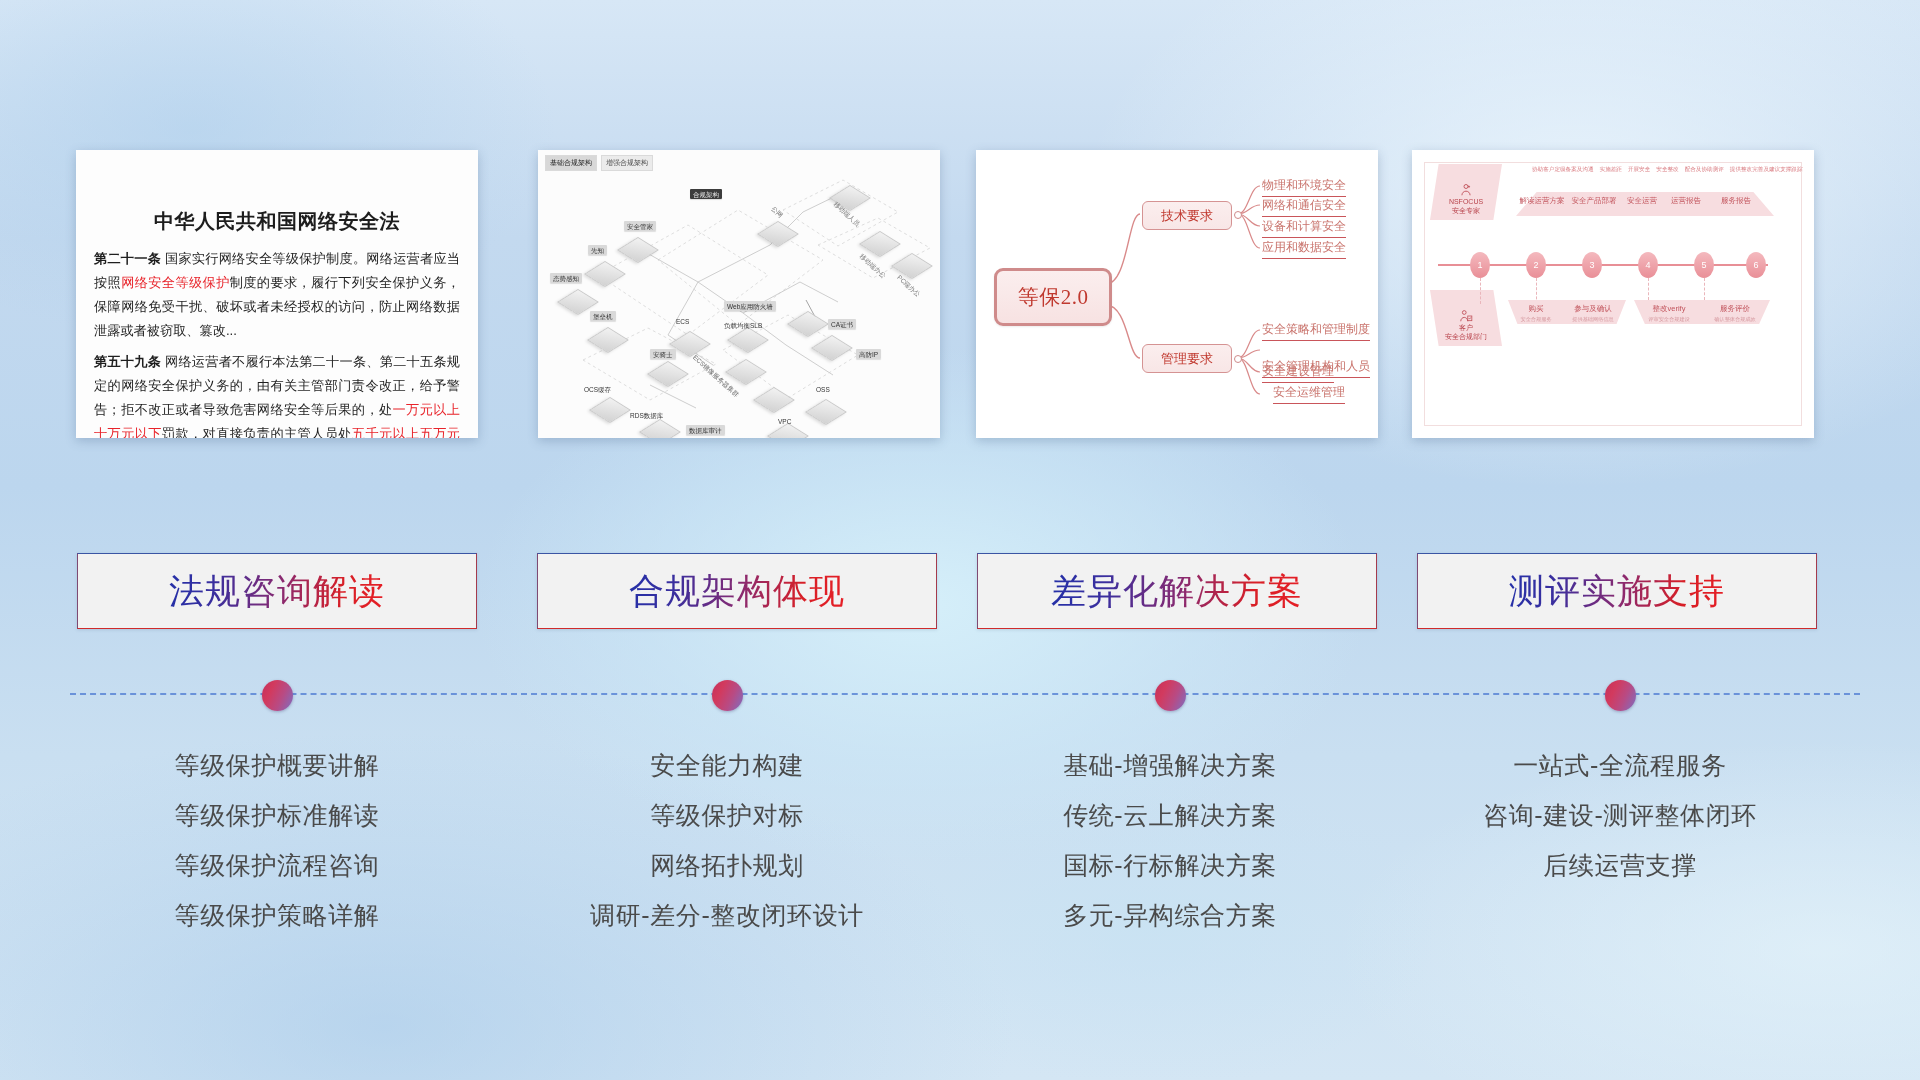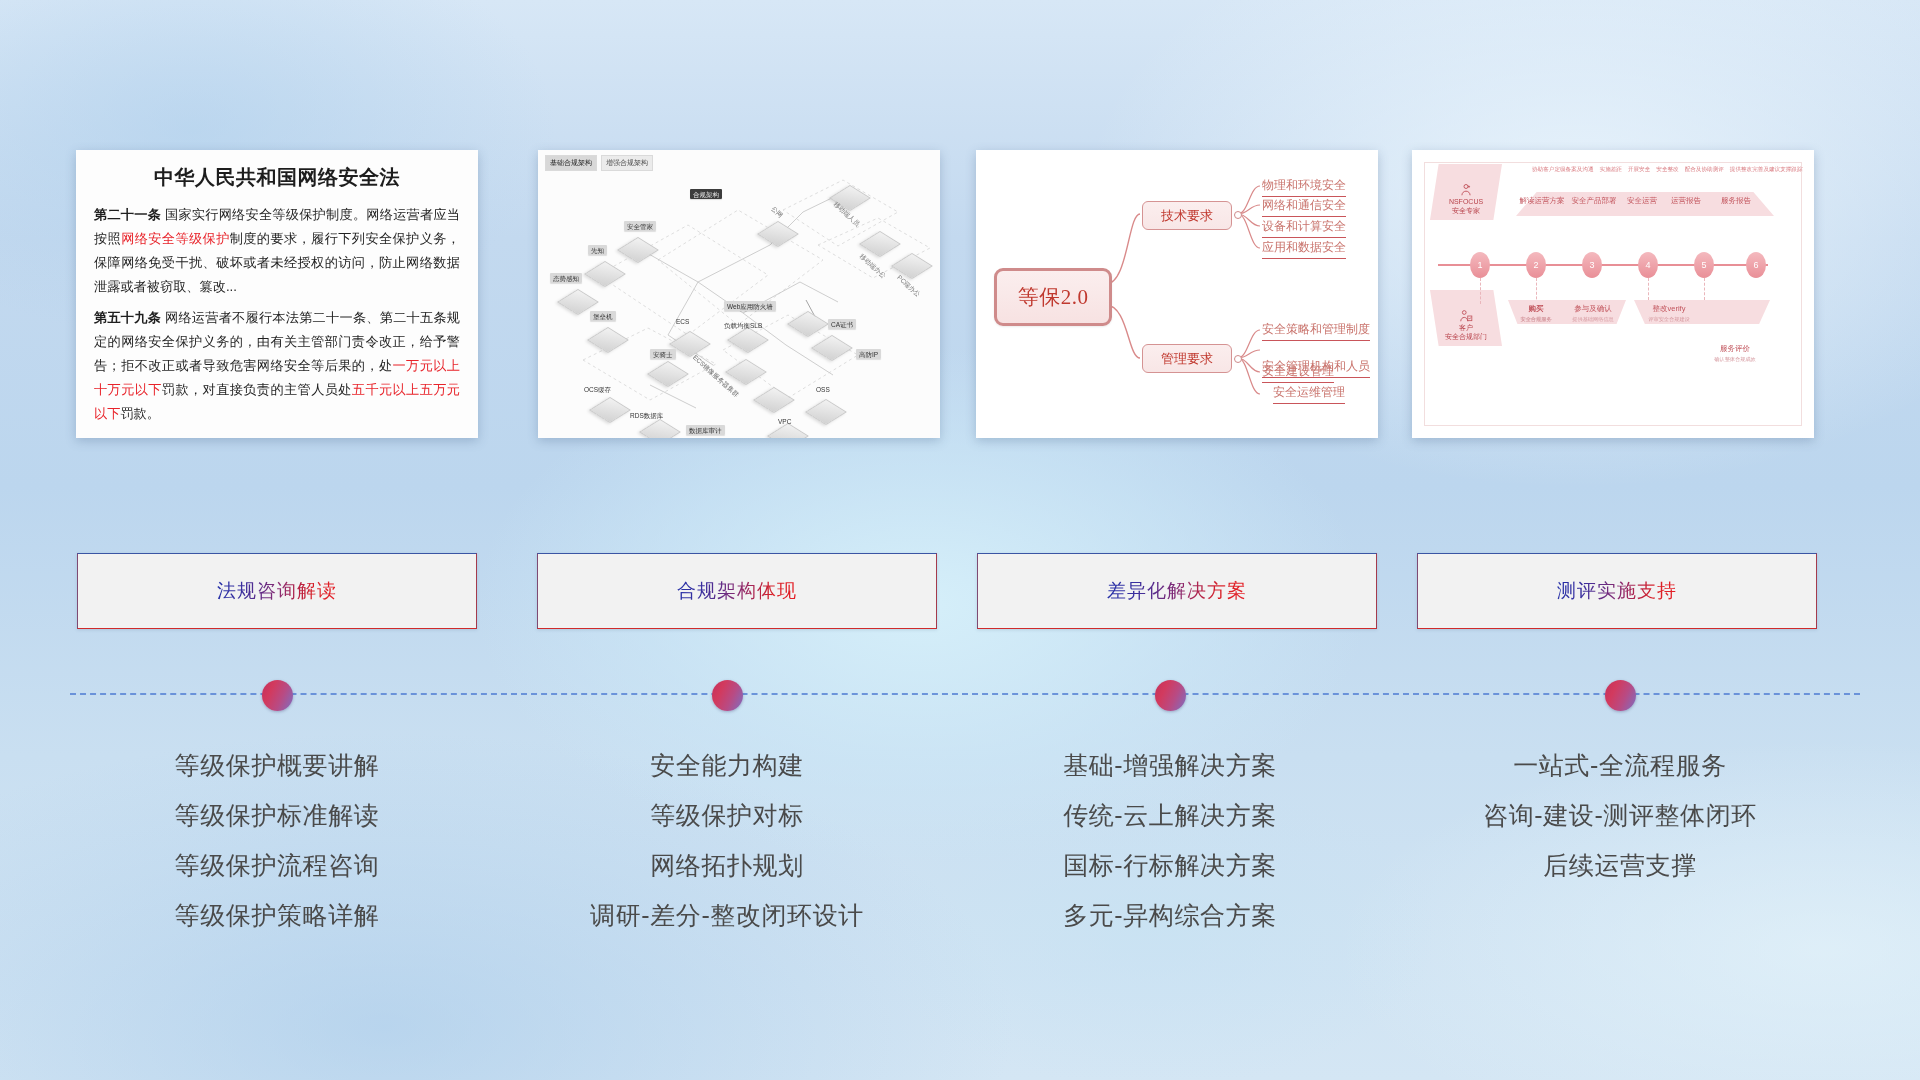--- a/index.html
+++ b/index.html
@@ -46,21 +46,21 @@
   }
   .card.c1{left:76px;}
   .card.c2{left:538px;}
   .card.c3{left:976px;}
   .card.c4{left:1412px;}
 
   
   .law{padding:14px 18px 0 18px;box-sizing:border-box;height:100%;}
   .law-title{
     text-align:center;font-size:20px;font-weight:bold;color:#1d1d1d;
-    letter-spacing:.5px;margin-bottom:12px;
+    letter-spacing:.5px;margin-bottom:12px;margin-top:44px;
   }
   .law-p{
     font-size:13.2px;line-height:24px;color:#1f1f1f;text-align:justify;
     margin-bottom:7px;
   }
   .law-p b{font-weight:bold;}
   .law-p .hl{color:#e8232a;}
 
   
   .arch{position:relative;width:100%;height:100%;background:#fcfcfc;}
@@ -171,21 +171,21 @@
     border-right-color:#a43a4d;
     box-sizing:border-box;
     display:flex;align-items:center;justify-content:center;
     box-shadow:0 1px 3px rgba(60,90,130,.18);
   }
   .title-box.t1{left:77px;}
   .title-box.t2{left:537px;justify-content:center;}
   .title-box.t3{left:977px;}
   .title-box.t4{left:1417px;}
   .title-text{
-    font-size:19px;font-weight:400;letter-spacing:1px;
+    font-size:35px;font-weight:400;letter-spacing:1px;
     background:linear-gradient(95deg,#2430a8 0%,#3b2f9e 22%,#8a2a70 52%,#d81f26 80%,#e61f26 100%);
     -webkit-background-clip:text;background-clip:text;color:transparent;
     -webkit-text-fill-color:transparent;
   }
 
   
   #timeline{position:absolute;left:0;top:650px;width:1920px;height:56px;}
   .tl-line{
     position:absolute;left:70px;top:43px;width:1790px;height:0;
     border-top:2.5px dashed #5b86d6;opacity:.85;
@@ -445,33 +445,33 @@
       <div class="road-step" style="left:334px;">6</div>
 
       <div class="road-tick" style="left:68px;top:128px;height:26px;"></div>
       <div class="road-tick" style="left:124px;top:128px;height:26px;"></div>
       <div class="road-tick" style="left:236px;top:128px;height:22px;"></div>
       <div class="road-tick" style="left:292px;top:128px;height:22px;"></div>
 
       <div class="road-trap" style="left:96px;top:150px;width:118px;clip-path:polygon(0 0,100% 0,92% 100%,8% 100%);"></div>
       <div class="road-trap" style="left:222px;top:150px;width:136px;clip-path:polygon(0 0,100% 0,92% 100%,8% 100%);"></div>
 
-      <div class="road-down" style="left:98px;top:154px;width:52px;font-weight:bold;">
+      <div class="road-down" style="left:98px;top:154px;width:52px;">
         <span>购买</span>
         <span class="sub">安全合规服务</span>
       </div>
       <div class="road-down" style="left:150px;top:154px;width:62px;">
         <span>参与及确认</span>
         <span class="sub">提供基础网络信息</span>
       </div>
       <div class="road-down" style="left:226px;top:154px;width:62px;">
         <span>整改verify</span>
         <span class="sub">评审安全合规建设</span>
       </div>
-      <div class="road-down" style="left:292px;top:154px;width:62px;margin-top:40px;">
+      <div class="road-down" style="left:292px;top:154px;width:62px;">
         <span>服务评价</span>
         <span class="sub">确认整体合规成效</span>
       </div>
     </div>
   </div>
 </div>
 
 <div id="titles">
   <div class="title-box t1">
     <span class="title-text">法规咨询解读</span>

